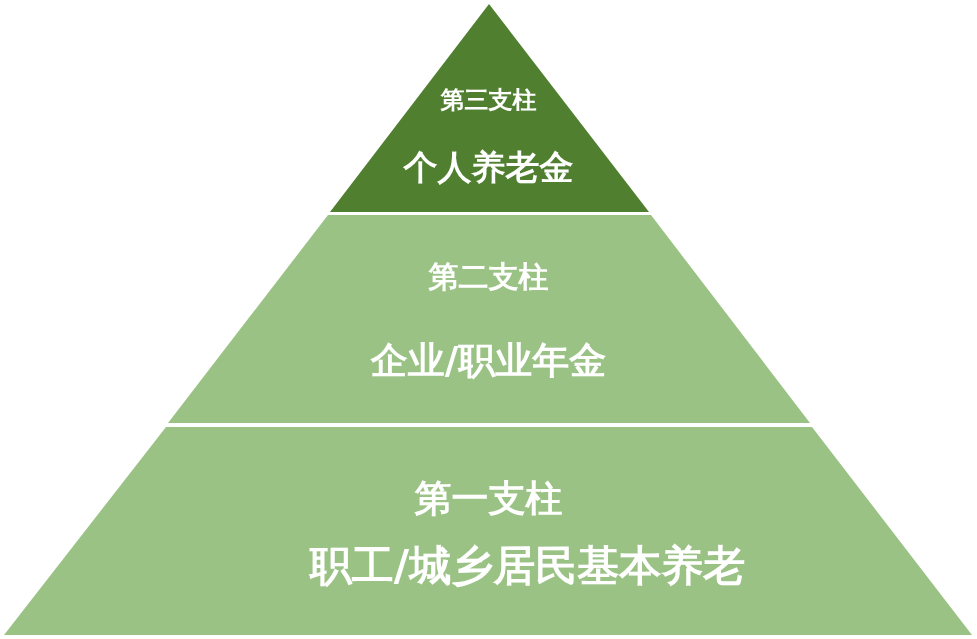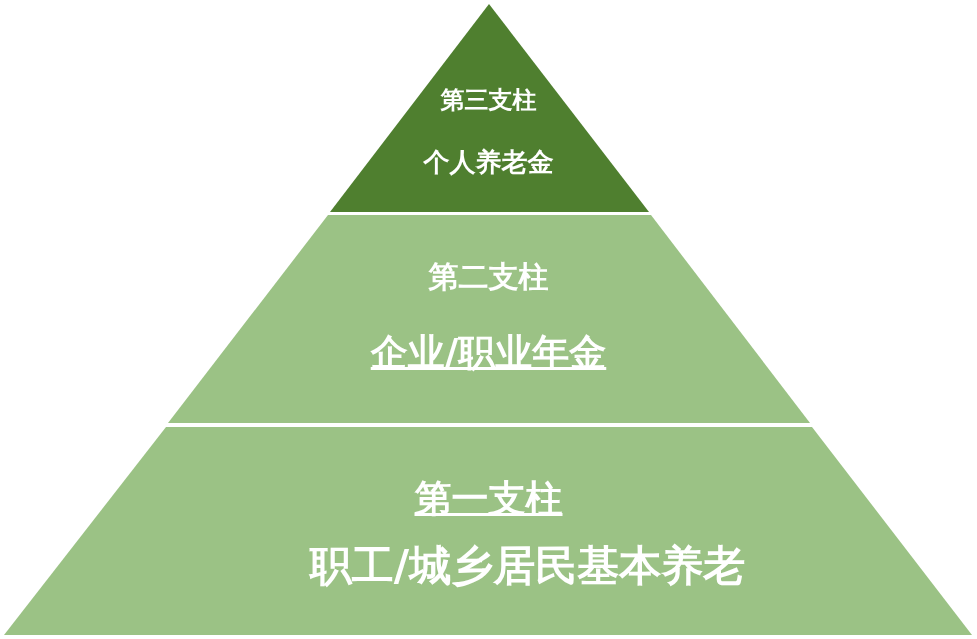--- a/index.html
+++ b/index.html
@@ -2,24 +2,24 @@
 <html><head>
 <meta charset="utf-8">
 <style>
   html, body { margin: 0; padding: 0; background: #ffffff; }
   body { width: 977px; height: 639px; position: relative; overflow: hidden;
          font-family: "DejaVu Sans", "Liberation Sans", sans-serif; }
   svg.pyr { position: absolute; left: 0; top: 0; }
   .lbl { position: absolute; left: 0; width: 977px; text-align: center; color: #ffffff;
          font-weight: bold; white-space: nowrap; }
   .t3-sub { top: 84px; font-size: 24px; }
-  .t3-main { top: 145px; font-size: 26px; }
+  .t3-main { top: 145px; font-size: 34px; }
   .t2-sub { top: 257px; font-size: 30px; font-family: Liberation Mono, monospace; }
-  .t2-main { top: 328px; font-size: 37px; text-decoration: underline; }
-  .t1-sub { top: 474px; font-size: 37px; text-decoration: underline; }
+  .t2-main { top: 336px; font-size: 37px; }
+  .t1-sub { top: 474px; font-size: 37px; }
   .t1-main { top: 538px; font-size: 42px; margin-left: 39px; }
 </style>
 </head>
 <body>
 
 <svg class="pyr" width="977" height="639" viewBox="0 0 977 639">
   <polygon points="489,4 649,212 330,212" fill="#4f7f2f"></polygon>
   <polygon points="328,215 651,215 810,423 168,423" fill="#9bc285"></polygon>
   <polygon points="166,427 812,427 972,635 4,635" fill="#9bc285"></polygon>
 </svg>

